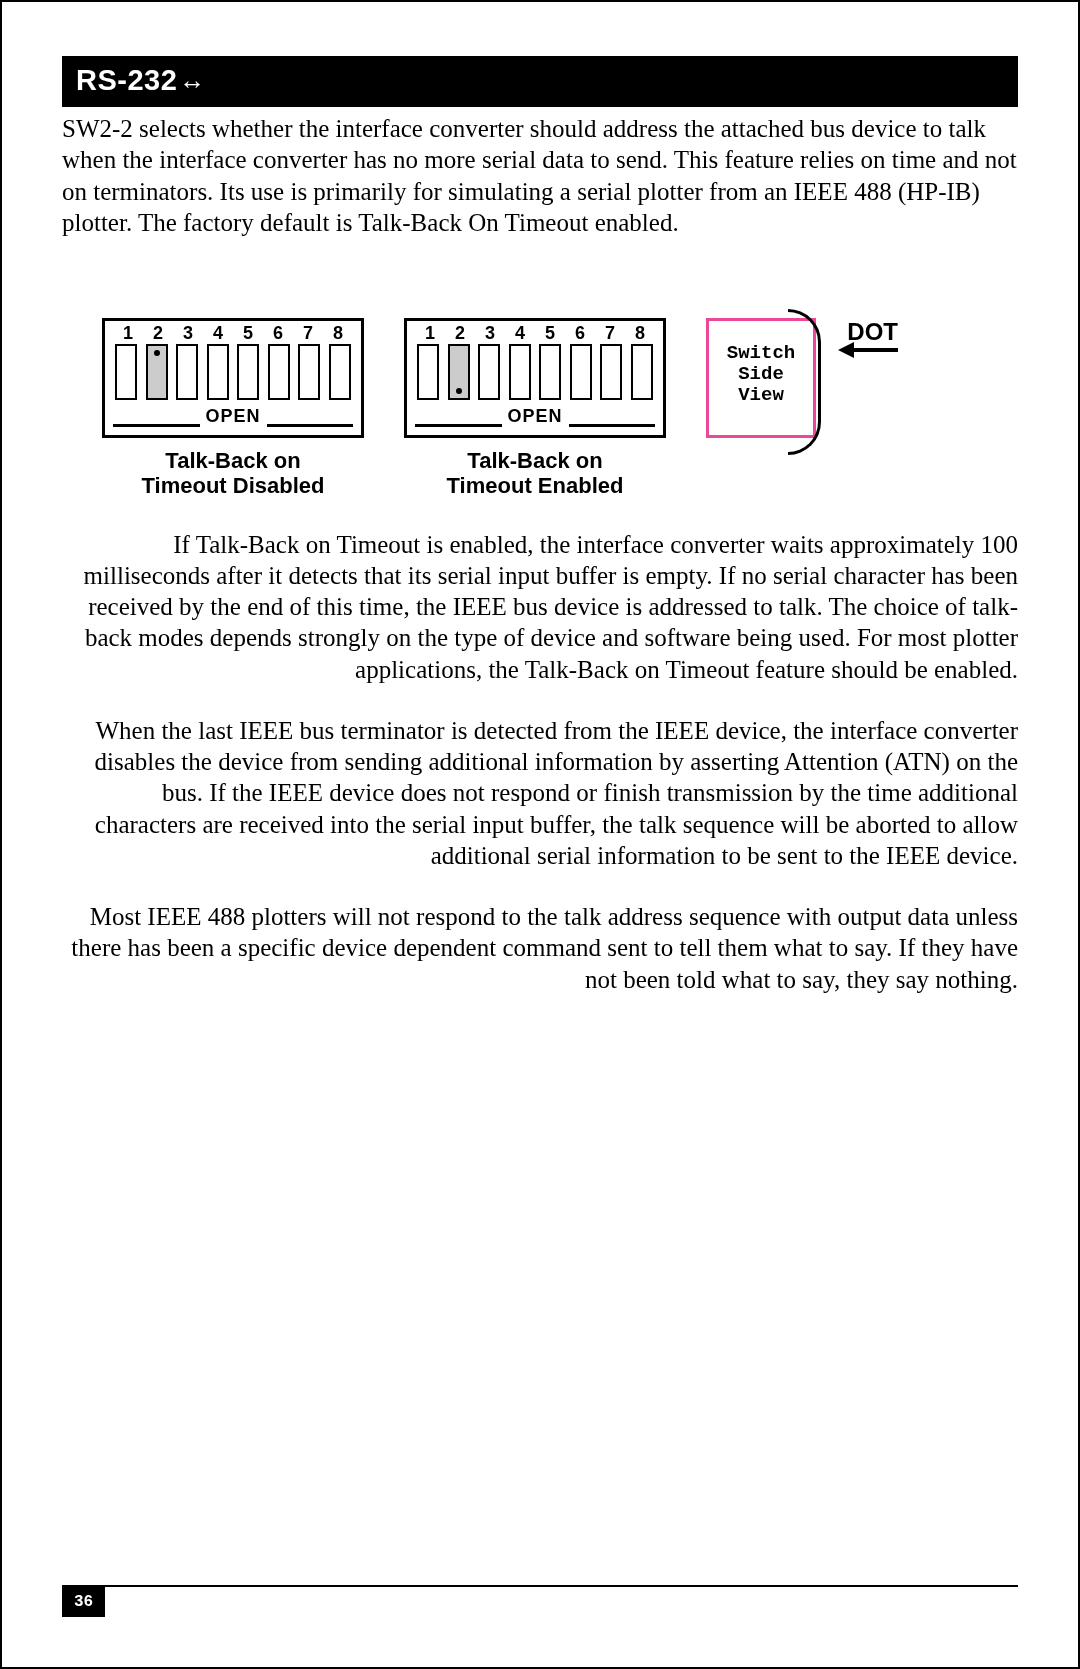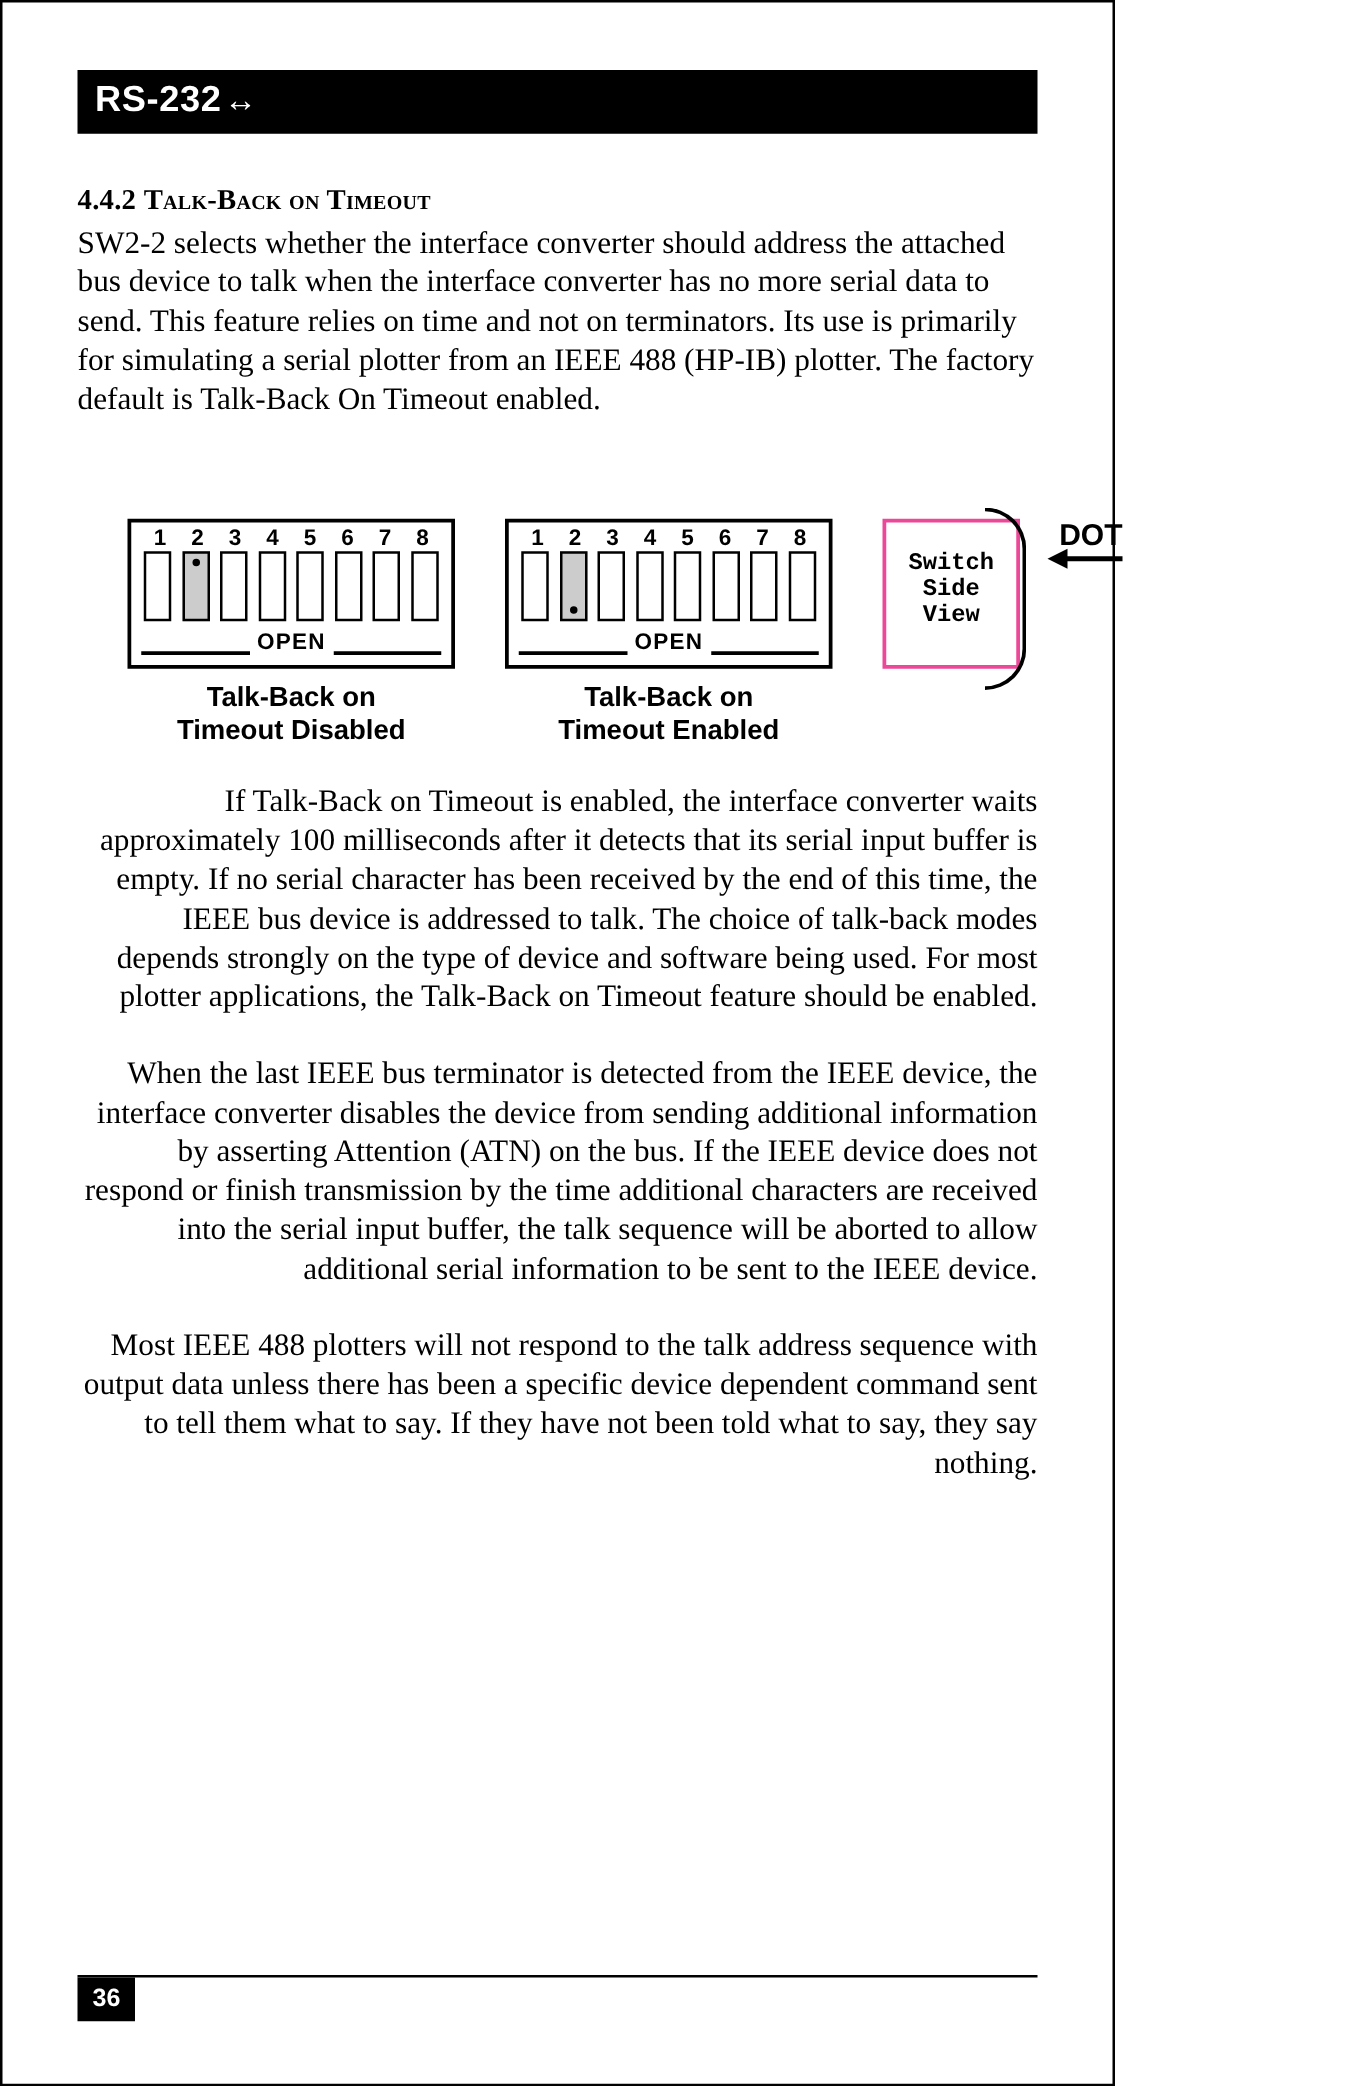--- a/index.html
+++ b/index.html
@@ -3,21 +3,21 @@
 <meta charset="utf-8">
 <style>
   html, body {
     margin: 0;
     padding: 0;
     background: #fff;
     font-family: "Times New Roman", Times, serif;
     color: #000;
   }
   .page {
-    width: 892px;
+    width: 1080px;
     height: 1669px;
     position: relative;
     box-sizing: border-box;
     padding: 54px 60px 0 60px;
     border: 2px solid #000;
   }
   .header-bar {
     background: #000;
     color: #fff;
     font-family: Arial, Helvetica, sans-serif;
@@ -172,44 +172,40 @@
 
   .footer {
     position: absolute;
     left: 0; right: 0; bottom: 50px;
     padding: 0 60px;
   }
   .footer .rule { height: 2px; background: #000; margin-bottom: 0; }
   .footer .pagenum {
     display: inline-block;
     background: #000; color: #fff;
-    font-family: Liberation Sans, sans-serif;
+    font-family: Liberation Mono, monospace;
     font-weight: 800;
-    font-size: 20px;
+    font-size: 16px;
     padding: 6px 12px;
     margin-top: 0;
   }
   .side-col {
     width: 76px;
   }
 </style>
 </head>
 <body>
 
 <div class="page">
 
   <div class="header-bar">
     <span>RS-232</span>
     <span class="arrow">↔</span>
   </div>
 
-  <div class="section-num">
-    <span>4.4.2</span>
-    <span class="sc">Talk-Back on Timeout</span>
-  </div>
 
   <div class="body-text">SW2-2 selects whether the interface converter should address the attached bus device to talk when the interface converter has no more serial data to send. This feature relies on time and not on terminators. Its use is primarily for simulating a serial plotter from an IEEE 488 (HP-IB) plotter. The factory default is Talk-Back On Timeout enabled.</div>
 
   <div class="diagram-row">
 
     <div class="dip-block">
       <div class="dip-outer">
         <div class="dip-numbers">
           <span>1</span>
           <span>2</span>

